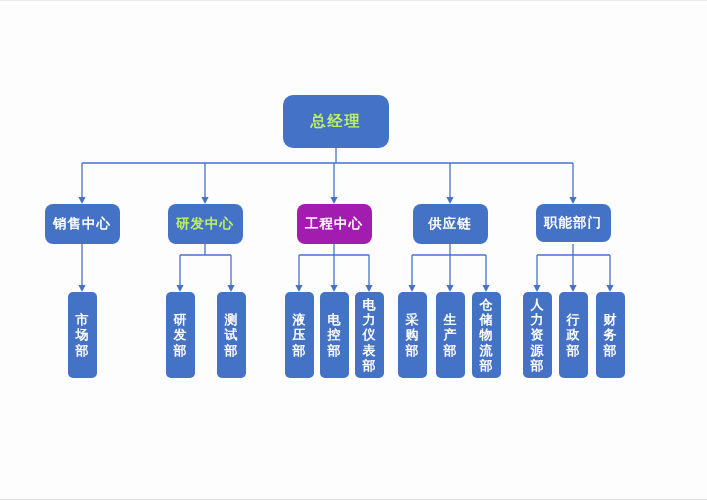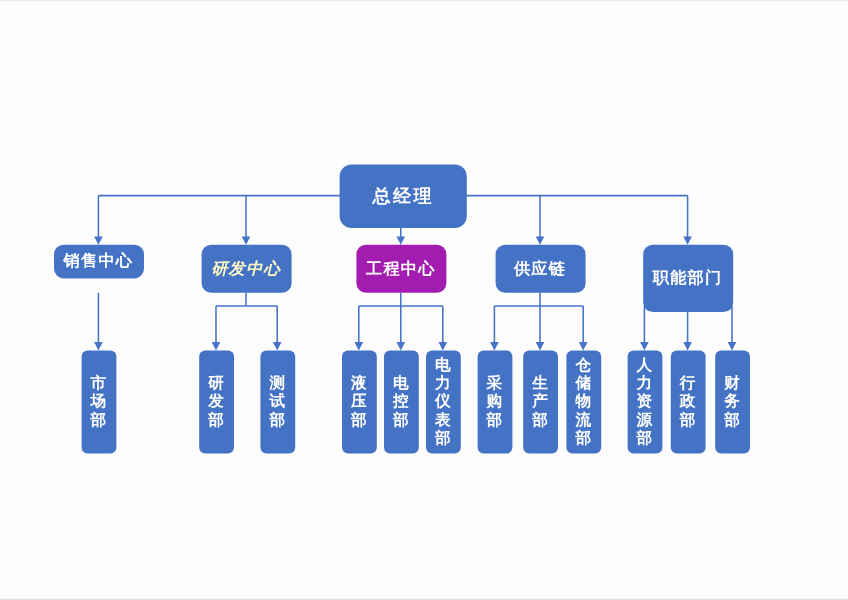--- a/index.html
+++ b/index.html
@@ -96,34 +96,34 @@
       <polygon points="482.4,284 489.6,284 486,291" fill="#4673C8"></polygon>
       <line x1="573" y1="243" x2="573" y2="254" stroke="#4673C8" stroke-width="1.3"></line>
       <line x1="537" y1="254" x2="610" y2="254" stroke="#4673C8" stroke-width="1.3"></line>
       <line x1="537" y1="254" x2="537" y2="286" stroke="#4673C8" stroke-width="1.3"></line>
       <polygon points="533.4,284 540.6,284 537,291" fill="#4673C8"></polygon>
       <line x1="573" y1="254" x2="573" y2="286" stroke="#4673C8" stroke-width="1.3"></line>
       <polygon points="569.4,284 576.6,284 573,291" fill="#4673C8"></polygon>
       <line x1="610" y1="254" x2="610" y2="286" stroke="#4673C8" stroke-width="1.3"></line>
       <polygon points="606.4,284 613.6,284 610,291" fill="#4673C8"></polygon>
     </svg>
-<div class="node node-root" style="left: 283px; top: 94px; width: 106px; height: 53px; background: rgb(68, 114, 196); color: #ffffff; margin-top: 42px;">
+<div class="node node-root" style="left: 283px; top: 94px; width: 106px; height: 53px; background: rgb(68, 114, 196); color: #bef264;">
       <span>总经理</span>
     </div>
-    <div class="node node-l2" style="left: 44.5px; top: 203px; width: 75px; height: 28px; background: rgb(68, 114, 196); color: rgb(255, 255, 255);">
+    <div class="node node-l2" style="left: 44.5px; top: 203px; width: 75px; height: 40px; background: rgb(68, 114, 196); color: rgb(255, 255, 255);">
       <span>销售中心</span>
     </div>
     <div class="node node-l3" style="left: 67.5px; top: 291px; width: 29px; height: 86px; background: rgb(68, 114, 196); color: rgb(255, 255, 255);">
       <span>
         <span class="vchar">市</span>
         <span class="vchar">场</span>
         <span class="vchar">部</span>
       </span>
     </div>
-    <div class="node node-l2" style="left: 167.5px; top: 203px; width: 75px; height: 40px; background: rgb(68, 114, 196); color: #fef9c3; font-style: italic;">
+    <div class="node node-l2" style="left: 167.5px; top: 203px; width: 75px; height: 40px; background: rgb(68, 114, 196); color: #bef264;">
       <span>研发中心</span>
     </div>
     <div class="node node-l3" style="left: 165.5px; top: 291px; width: 29px; height: 86px; background: rgb(68, 114, 196); color: rgb(255, 255, 255);">
       <span>
         <span class="vchar">研</span>
         <span class="vchar">发</span>
         <span class="vchar">部</span>
       </span>
     </div>
     <div class="node node-l3" style="left: 216.5px; top: 291px; width: 29px; height: 86px; background: rgb(68, 114, 196); color: rgb(255, 255, 255);">
@@ -178,21 +178,21 @@
     </div>
     <div class="node node-l3" style="left: 471.5px; top: 291px; width: 29px; height: 86px; background: rgb(68, 114, 196); color: rgb(255, 255, 255);">
       <span>
         <span class="vchar">仓</span>
         <span class="vchar">储</span>
         <span class="vchar">物</span>
         <span class="vchar">流</span>
         <span class="vchar">部</span>
       </span>
     </div>
-    <div class="node node-l2" style="left: 535.5px; top: 203px; width: 75px; height: 56px; background: rgb(68, 114, 196); color: rgb(255, 255, 255);">
+    <div class="node node-l2" style="left: 535.5px; top: 203px; width: 75px; height: 38px; background: rgb(68, 114, 196); color: rgb(255, 255, 255);">
       <span>职能部门</span>
     </div>
     <div class="node node-l3" style="left: 522.5px; top: 291px; width: 29px; height: 86px; background: rgb(68, 114, 196); color: rgb(255, 255, 255);">
       <span>
         <span class="vchar">人</span>
         <span class="vchar">力</span>
         <span class="vchar">资</span>
         <span class="vchar">源</span>
         <span class="vchar">部</span>
       </span>

